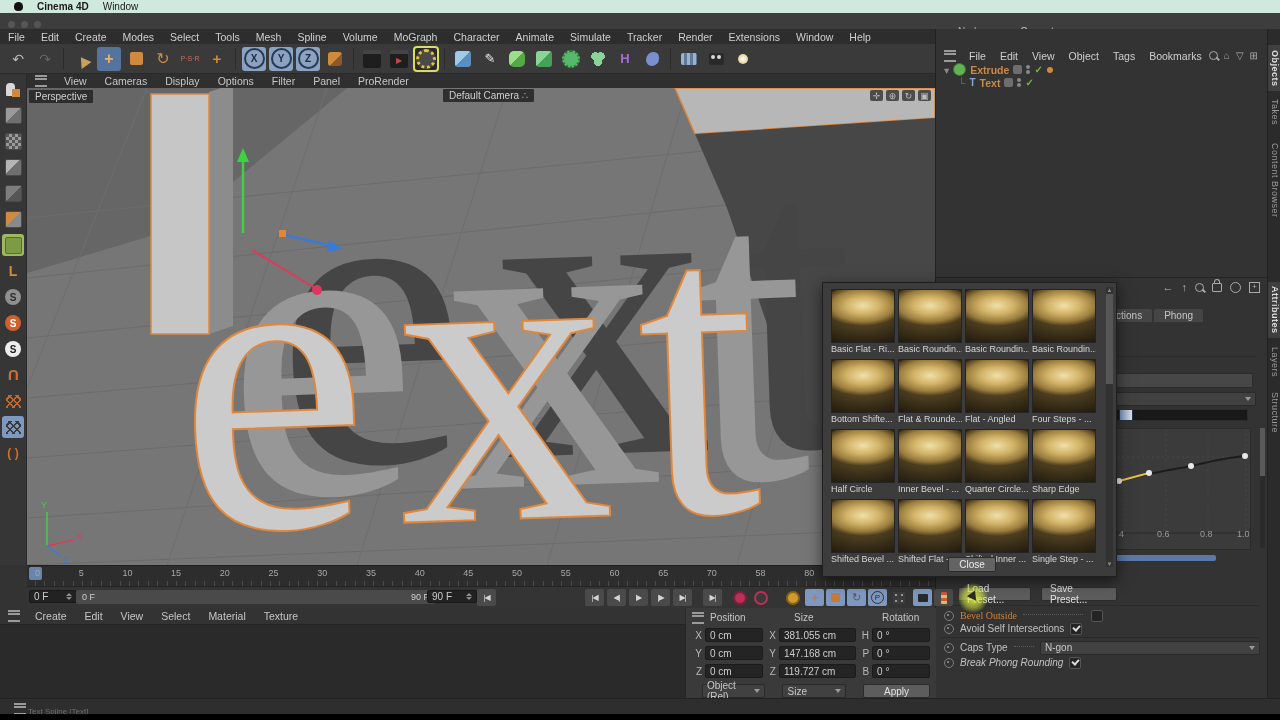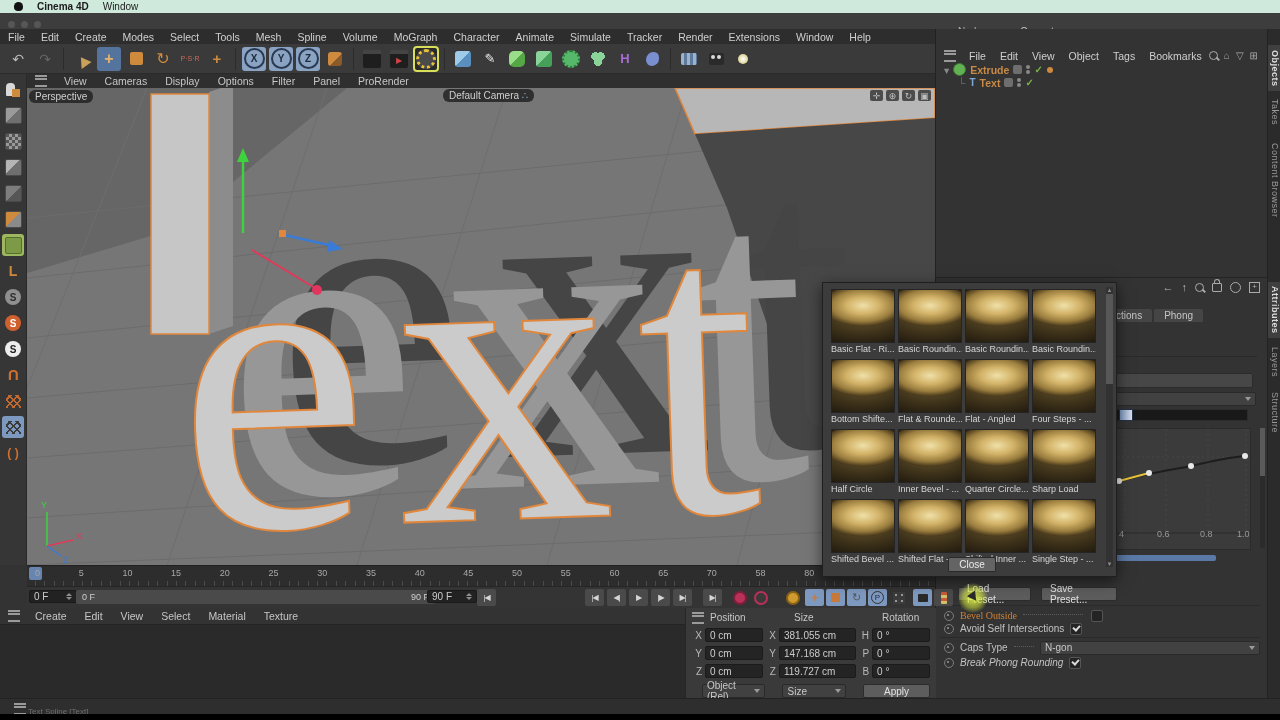--- a/index.html
+++ b/index.html
@@ -34,21 +34,21 @@
   .pal{width:22px;height:22px;border-radius:3px;display:flex;align-items:center;justify-content:center;flex:0 0 auto;position:relative;}
   .cube{width:15px;height:15px;background:linear-gradient(135deg,#9a9a9a 0 50%,#6f6f6f 50% 100%);border:1px solid #4a4a4a;border-radius:2px;}
   .pal.on{background:#9db85e;}
   .scirc{width:16px;height:16px;border-radius:50%;display:flex;align-items:center;justify-content:center;font-size:10px;font-weight:bold;}
   
   .vpmenubar{left:27px;top:74px;width:908px;height:14px;background:#2f2f2f;display:flex;align-items:center;gap:2px;border-bottom:1px solid #252525;}
   .vpmenubar .mi{padding:0 9px;font-size:10.5px;color:#c6c6c6;}
   .burger{width:12px;height:8px;border-top:2px solid #9a9a9a;border-bottom:2px solid #9a9a9a;margin:0 6px 0 8px;position:relative;flex:0 0 auto;}
   .burger::after{content:"";position:absolute;left:0;top:1px;width:12px;height:2px;background:#9a9a9a;}
   .viewport{left:27px;top:88px;width:908px;height:477px;background:#767676;overflow:hidden;}
-  .vplabel{position:absolute;background:rgba(35,35,35,.85);color:#cfcfcf;font-size:10px;padding:1px 6px;border-radius:6px;}
+  .vplabel{position:absolute;background:rgba(35,35,35,.85);color:#cfcfcf;font-size:10px;padding:1px 6px;border-radius:1px;}
   .vpctrl{position:absolute;right:4px;top:-12px;display:flex;gap:3px;}
   .vpc{width:13px;height:11px;background:#4c4c4c;border-radius:2px;color:#bdbdbd;font-size:9px;display:flex;align-items:center;justify-content:center;}
   
   .dock{left:935px;top:29px;width:332px;height:685px;background:#333;border-left:1px solid #222;}
   .dd{background:#414141;border:1px solid #2a2a2a;border-radius:2px;height:12px;display:flex;align-items:center;padding:0 4px;font-size:10px;color:#c9c9c9;position:relative;}
   .chev{width:0;height:0;border-left:3.5px solid transparent;border-right:3.5px solid transparent;border-top:4px solid #9a9a9a;margin-left:auto;}
   .ommenu{position:absolute;left:0;top:19px;width:332px;height:15px;display:flex;align-items:center;font-size:10.5px;}
   .ommenu .mi{padding:0 7px;color:#cfcfcf;}
   .omicons{margin-left:auto;display:flex;gap:6px;margin-right:10px;color:#aaa;font-size:10px;align-items:center;}
   .searchic{width:7px;height:7px;border:1.5px solid #aaa;border-radius:50%;position:relative;}
@@ -768,21 +768,21 @@
           <div class="plabel">Inner Bevel - ...</div>
         </div>
 
         <div class="pcell">
           <div class="pthumb"></div>
           <div class="plabel">Quarter Circle...</div>
         </div>
 
         <div class="pcell">
           <div class="pthumb"></div>
-          <div class="plabel">Sharp Load</div>
+          <div class="plabel">Sharp Edge</div>
         </div>
 
         <div class="pcell">
           <div class="pthumb"></div>
           <div class="plabel">Shifted Bevel ...</div>
         </div>
 
         <div class="pcell">
           <div class="pthumb"></div>
           <div class="plabel">Shifted Flat - ...</div>

